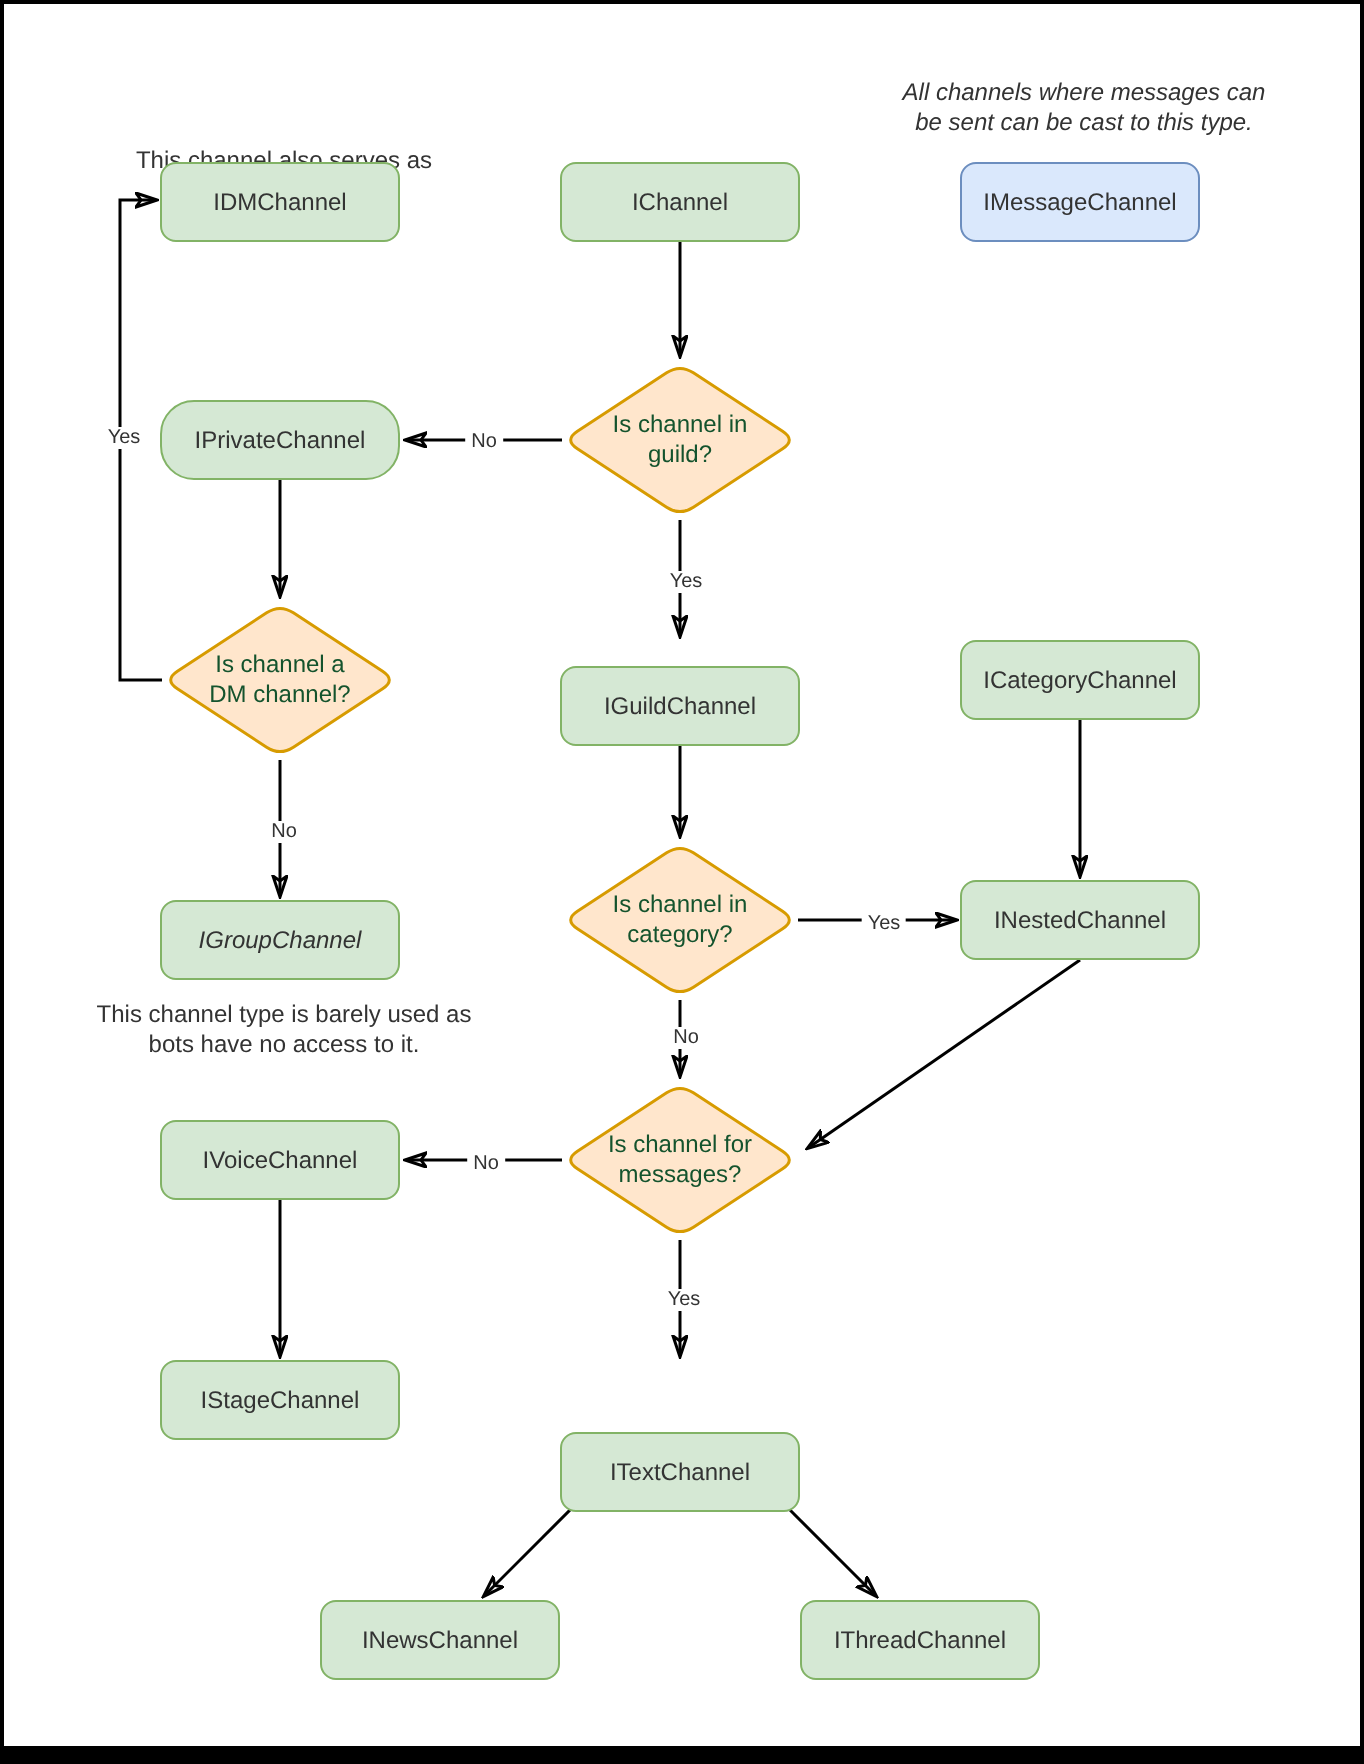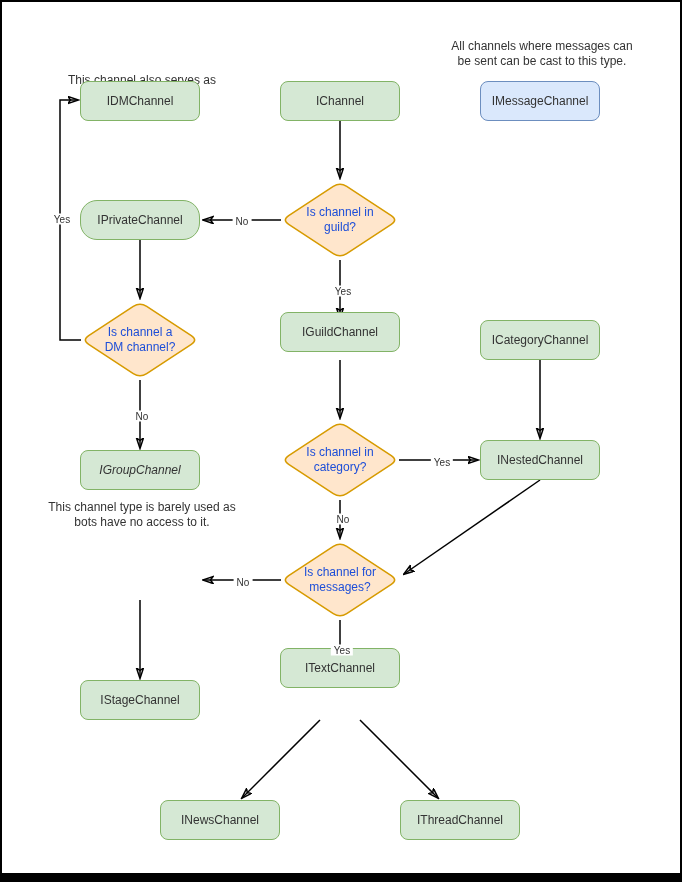--- a/index.html
+++ b/index.html
@@ -73,21 +73,21 @@
     left: 0;
     top: 0;
     width: 120px;
     height: 80px;
     display: flex;
     align-items: center;
     justify-content: center;
     text-align: center;
     font-size: 12px;
     line-height: 15px;
-    color: #1d4ed8;
+    color: #14532d;
     white-space: pre-line;
   }
   .note {
     position: absolute;
     width: 250px;
     transform: translateX(-50%);
     text-align: center;
     font-size: 12px;
     line-height: 15px;
     color: #333333;
@@ -127,53 +127,56 @@
     <path d="M540,480 L404,574" marker-end="url(#arrow)"></path>
     <path d="M281,580 L203,580" marker-end="url(#arrow)"></path>
     <path d="M340,620 L340,678" marker-end="url(#arrow)"></path>
     <path d="M140,600 L140,678" marker-end="url(#arrow)"></path>
     <path d="M320,720 L242,798" marker-end="url(#arrow)"></path>
     <path d="M360,720 L438,798" marker-end="url(#arrow)"></path>
   </svg>
 
   <div class="note" style="left:140px; top:37px;margin-top:34px;">This channel also serves as
 IMessageChannel</div>
-  <div class="note" style="left:540px; top:37px;">All channels where messages can
+  <div class="note" style="left:540px; top:37px;font-style:italic;">All channels where messages can
 be sent can be cast to this type.</div>
   <div class="note" style="left:140px; top:498px;">This channel type is barely used as
 bots have no access to it.</div>
 
   <div class="node green" style="left:80px; top:81px;">
     <span>IDMChannel</span>
   </div>
   <div class="node green" style="left:280px; top:81px;">
     <span>IChannel</span>
   </div>
   <div class="node blue" style="left:480px; top:81px;">
     <span>IMessageChannel</span>
   </div>
   <div class="node green" style="left:80px; top:200px;border-radius:17px;">
     <span>IPrivateChannel</span>
   </div>
-  <div class="node green" style="left:280px; top:312px;">
+  <div class="node green" style="left:280px; top:333px;">
     <span>IGuildChannel</span>
   </div>
   <div class="node green" style="left:480px; top:320px;">
     <span>ICategoryChannel</span>
   </div>
   <div class="node green" style="left:80px; top:450px;font-style:italic;">
     <span>IGroupChannel</span>
   </div>
   <div class="node green" style="left:480px; top:440px;">
     <span>INestedChannel</span>
   </div>
+  <div class="node green" style="left:80px; top:560px;">
+    <span>IVoiceChannel</span>
+  </div>
   <div class="node green" style="left:80px; top:680px;">
     <span>IStageChannel</span>
   </div>
-  <div class="node green" style="left:280px; top:648px;">
+  <div class="node green" style="left:280px; top:716px;">
     <span>ITextChannel</span>
   </div>
   <div class="node green" style="left:160px; top:800px;">
     <span>INewsChannel</span>
   </div>
   <div class="node green" style="left:400px; top:800px;">
     <span>IThreadChannel</span>
   </div>
 
   <div class="decision" style="left:280px; top:180px;">

